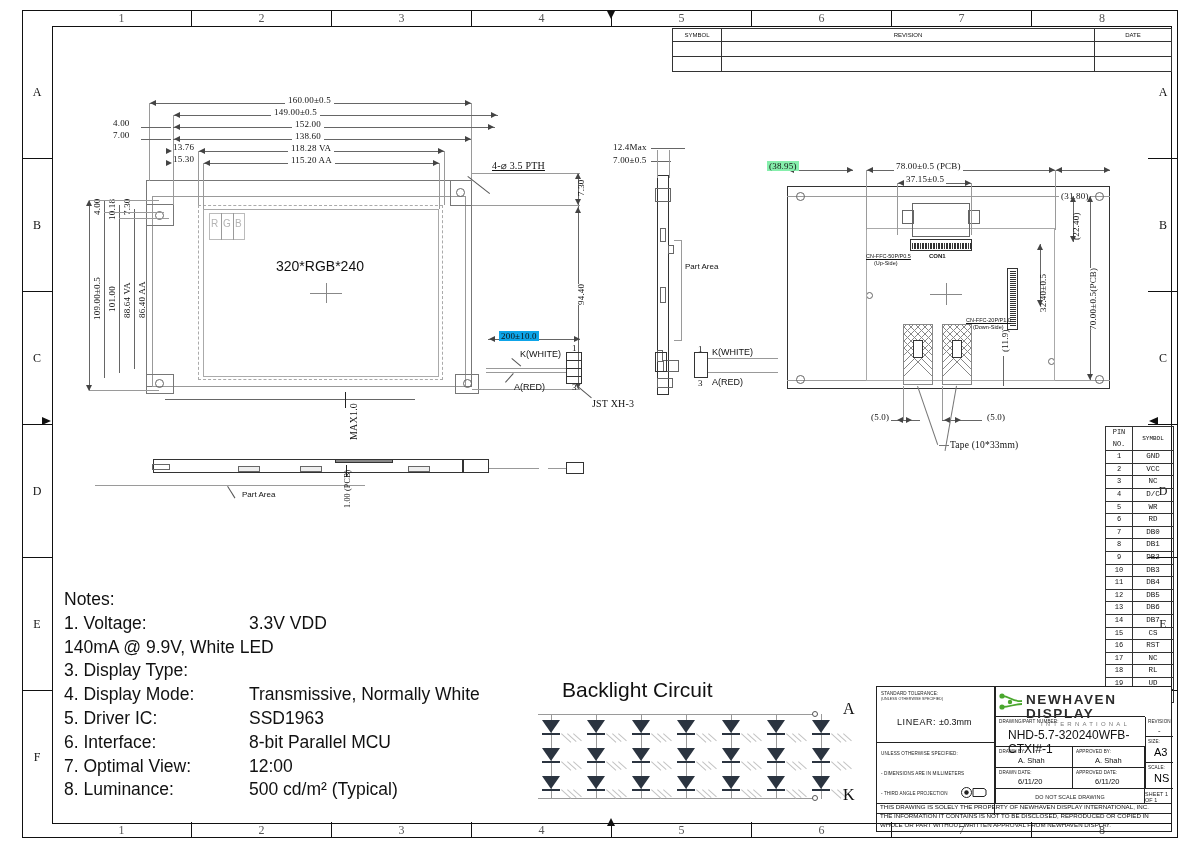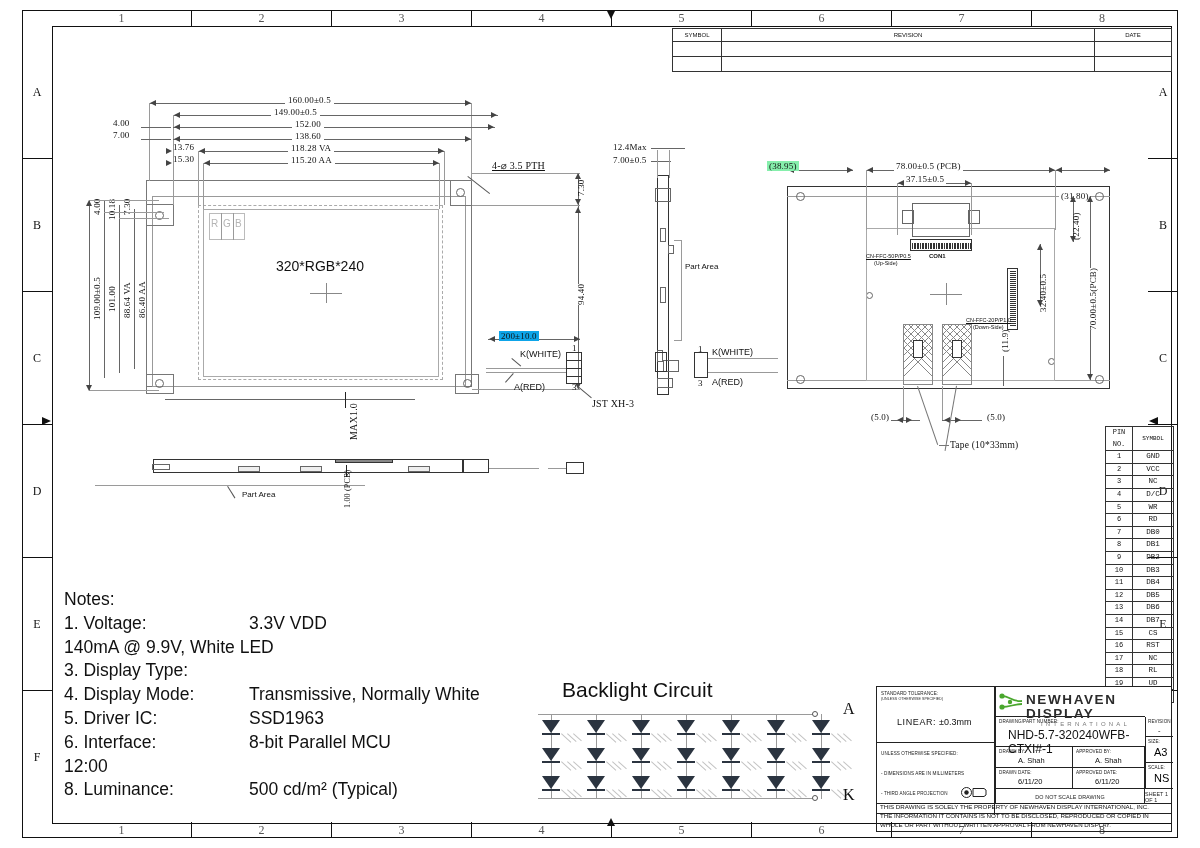--- a/index.html
+++ b/index.html
@@ -625,20 +625,21 @@
         </div>
         <div class="row">
           <div class="k">5. Driver IC:</div>
           <div class="v">SSD1963</div>
         </div>
         <div class="row">
           <div class="k">6. Interface:</div>
           <div class="v">8-bit Parallel MCU</div>
         </div>
         <div class="row">
+          <div class="k">7. Optimal View:</div>
           <div class="v">12:00</div>
         </div>
         <div class="row">
           <div class="k">8. Luminance:</div>
           <div class="v">500 cd/m² (Typical)</div>
         </div>
       </div>
   </div>
 
   <div class="bl-title">Backlight Circuit</div>

